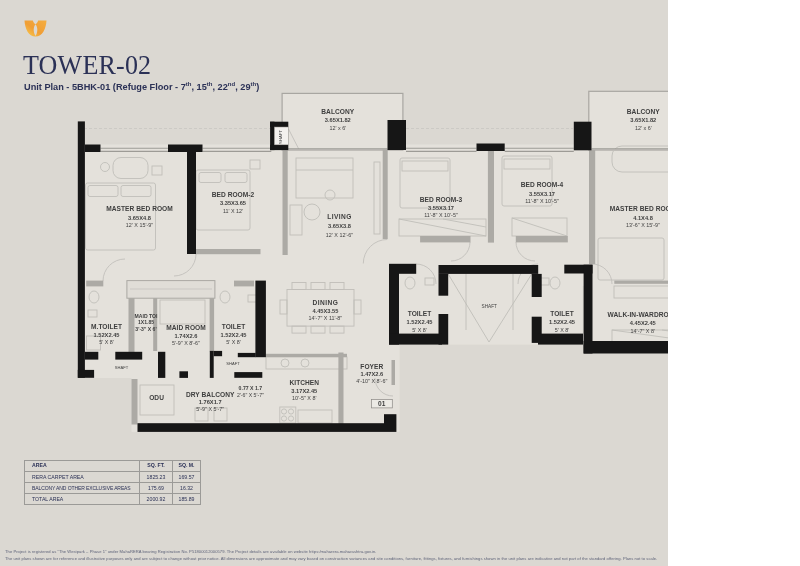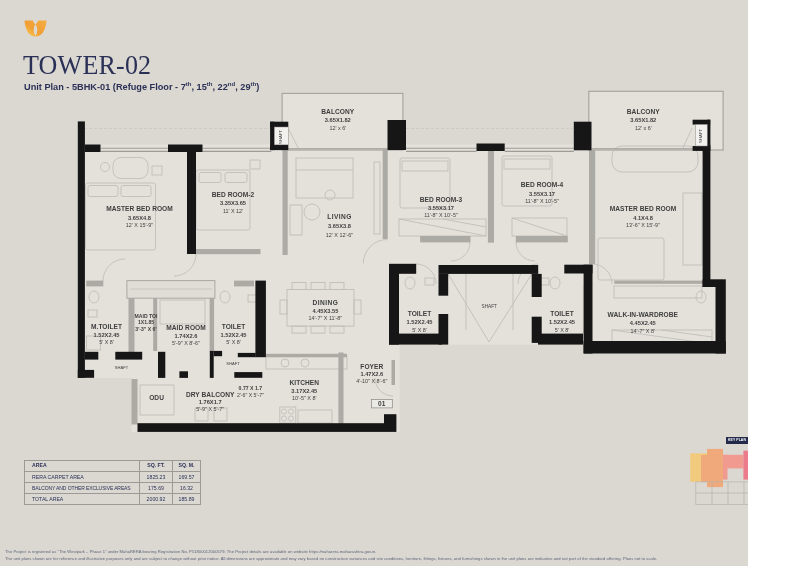--- a/index.html
+++ b/index.html
@@ -1,17 +1,17 @@
 <!DOCTYPE html>
 <html><head>
 <meta charset="utf-8">
 <style>
   html,body{margin:0;padding:0;}
   *{-webkit-font-smoothing:antialiased;}
-  #page{position:relative;width:748px;height:566px;background:#dbd8d2;overflow:hidden;font-family:"Liberation Sans",sans-serif;}
+  #page{position:relative;width:668px;height:566px;background:#dbd8d2;overflow:hidden;font-family:"Liberation Sans",sans-serif;}
   #title{position:absolute;left:23px;top:49px;font-family:"Liberation Serif",serif;font-size:28px;color:#2b3156;letter-spacing:0.2px;font-weight:500;transform:scaleX(0.93);transform-origin:left;}
   #subtitle{position:absolute;left:24px;top:81px;font-size:9.2px;font-weight:bold;color:#2b3156;letter-spacing:0px;}
   #subtitle sup{font-size:6px;}
   #areatable{position:absolute;left:24px;top:460px;width:177px;border-collapse:collapse;color:#2b3156;font-size:5.2px;table-layout:fixed;}
   #areatable td{border:1px solid #9b9a97;height:10.1px;line-height:1;padding:0 0 0 7px;white-space:nowrap;overflow:hidden;}
   #areatable td.n{text-align:center;padding:0 2px;}
   .disc{position:absolute;color:#5d6278;font-size:4.1px;letter-spacing:0.05px;white-space:nowrap;}
   #keybadge{position:absolute;left:726px;top:437px;width:22px;height:6.5px;background:#232a4b;color:#fff;font-size:3.4px;font-weight:bold;text-align:center;line-height:6.8px;letter-spacing:0.1px;}
 </style>
 </head>

